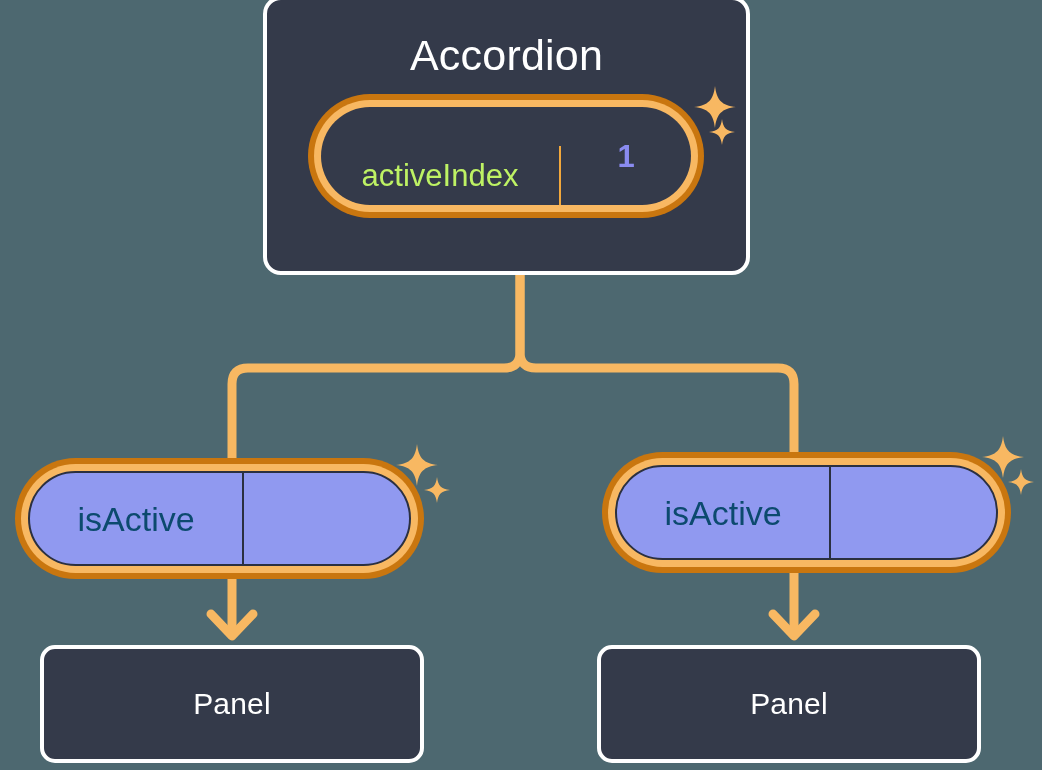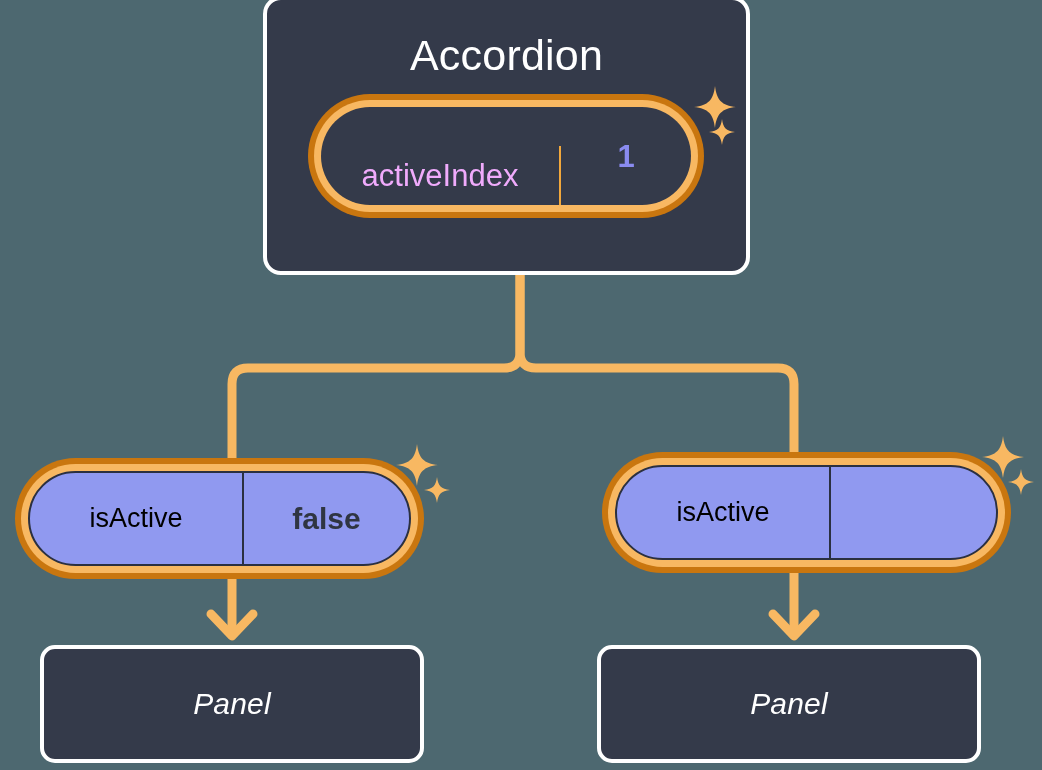--- a/index.html
+++ b/index.html
@@ -59,21 +59,20 @@
     justify-content: center;
   }
   #accordion-card .card-title {
     margin-top: 34px;
   }
 
   .panel-card {
     width: 384px;
     height: 118px;
     border-radius: 15px;
-    font-style: italic;
   }
   #panel-left  { left: 40px;  top: 645px; }
   #panel-right { left: 597px; top: 645px; }
   .panel-card .card-title { font-size: 30px; }
 
   
   .pill-outer {
     position: absolute;
     box-sizing: border-box;
     background: #c9760f;           
@@ -111,21 +110,21 @@
     top: 94px;
     width: 396px;
     height: 124px;
   }
   #pill-active-index .pill-inner {
     background: #343a4a;
     border: 0;
   }
   #pill-active-index .pill-key {
     flex: 0 0 240px;
-    color: #f0abfc;
+    color: #bef264;
     font-size: 31px;
     font-weight: 400;
     border-right: 2px solid #f2a83c;
     margin-top: 39px;
   }
   #pill-active-index .pill-val {
     flex: 1 1 auto;
     color: #8a8bf0;
     font-size: 31px;
     font-weight: 700;
@@ -135,22 +134,22 @@
   .pill-bool {
     width: 409px;
     height: 121px;
   }
   .pill-bool .pill-inner {
     background: #9099f0;
     border: 2px solid #2b3040;
   }
   .pill-bool .pill-key {
     flex: 0 0 56.5%;
-    color: #000000;
-    font-size: 27px;
+    color: #0c4a6e;
+    font-size: 34px;
     font-weight: 400;
     border-right: 2px solid #2b3040;
   }
   .pill-bool .pill-val {
     flex: 1 1 auto;
     color: #2f3542;
     font-size: 30px;
     font-weight: 700;
   }
   #pill-is-active-left  { left: 15px;  top: 458px; }
@@ -200,21 +199,20 @@
         <div class="pill-key">activeIndex</div>
         <div class="pill-val">1</div>
       </div>
     </div>
   </div>
 
   <div class="pill-outer pill-bool" id="pill-is-active-left">
     <div class="pill-mid">
       <div class="pill-inner">
         <div class="pill-key">isActive</div>
-        <div class="pill-val">false</div>
       </div>
     </div>
   </div>
 
   <div class="card panel-card" id="panel-left">
     <div class="card-title">Panel</div>
   </div>
 
   <div class="pill-outer pill-bool" id="pill-is-active-right">
     <div class="pill-mid">

